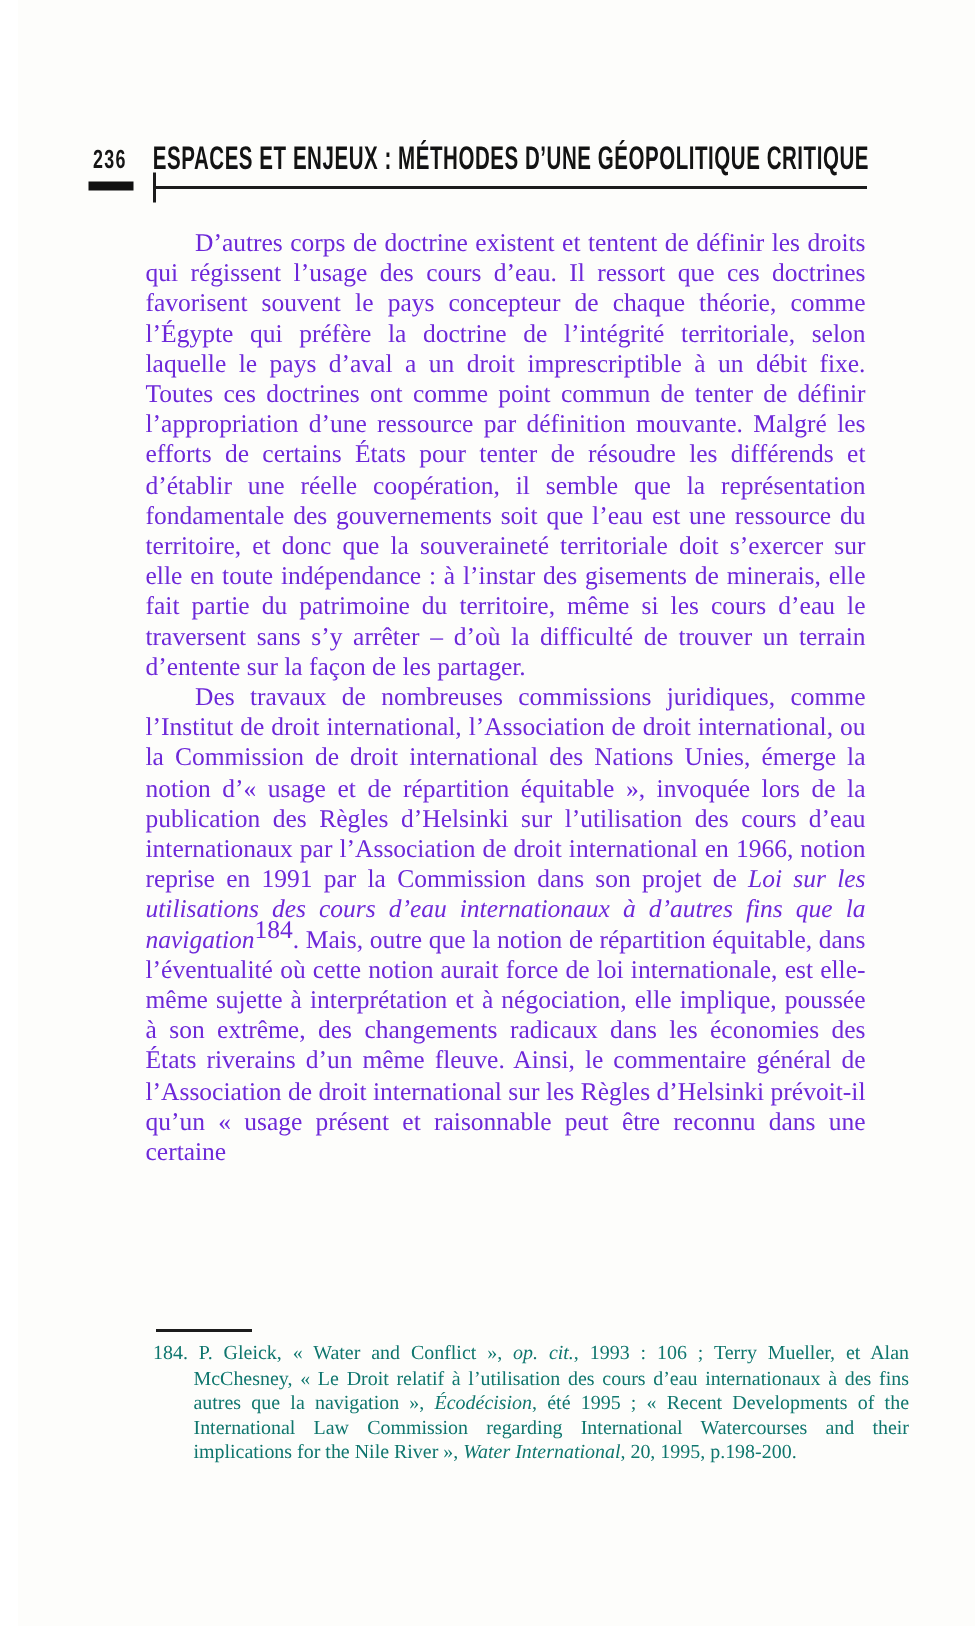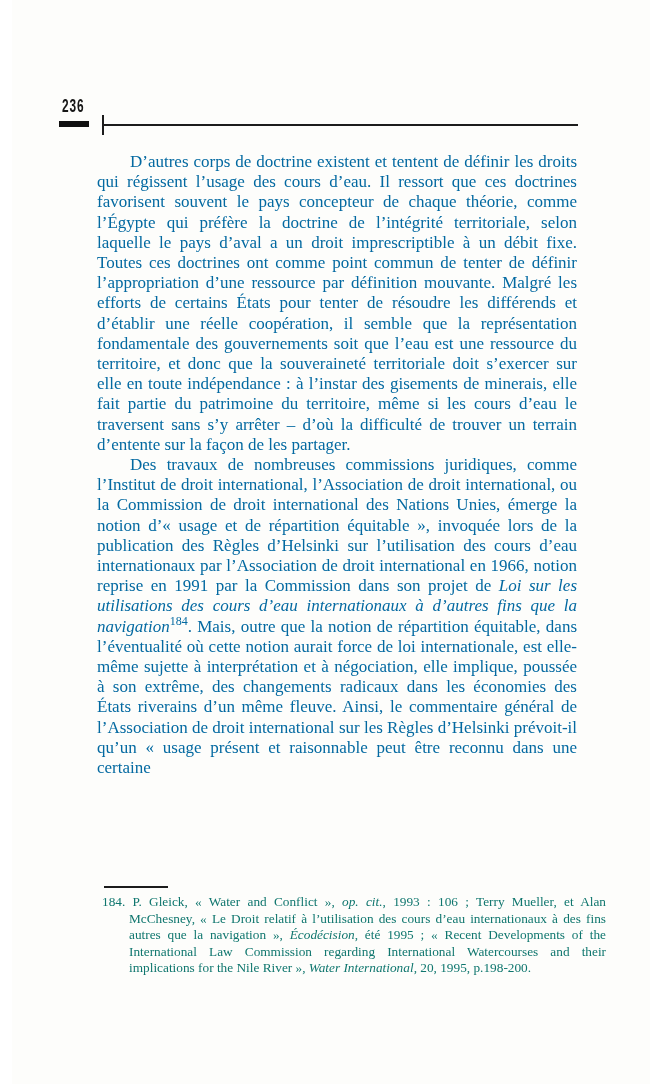--- a/index.html
+++ b/index.html
@@ -76,29 +76,29 @@
 
   
   .body-text {
     position: absolute;
     left: 85px;
     top: 152px;
     width: 480px;
     font-size: 17px;
     line-height: 20.2px;
     text-align: justify;
-    color: #0369a1;
+    color: #6d28d9;
   }
   .body-text p {
     margin: 0;
     text-indent: 33px;
   }
   .italic { font-style: italic; }
   .fn-ref {
-    font-size: 12px;
+    font-size: 17px;
     line-height: 0;
     vertical-align: super;
   }
 
   
   .footnote-rule {
     position: absolute;
     left: 92px;
     top: 886px;
     width: 64px;
@@ -121,20 +121,23 @@
 </style>
 </head>
 <body>
 
 <div class="page">
 
   <div class="page-number">236</div>
   <div class="page-number-bar"></div>
   <div class="header-tick"></div>
   <div class="header-rule"></div>
+  <div class="header-title-wrap">
+    <span class="header-title">ESPACES ET ENJEUX : MÉTHODES D’UNE GÉOPOLITIQUE CRITIQUE</span>
+  </div>
 
   <div class="body-text">
     <p><span>D’autres corps de doctrine existent et tentent de définir les droits qui régissent l’usage des cours d’eau. Il ressort que ces doctrines favorisent souvent le pays concepteur de chaque théorie, comme l’Égypte qui préfère la doctrine de l’intégrité territoriale, selon laquelle le pays d’aval a un droit imprescriptible à un débit fixe. Toutes ces doctrines ont comme point commun de tenter de définir l’appropriation d’une ressource par définition mouvante. Malgré les efforts de certains États pour tenter de résoudre les différends et d’établir une réelle coopération, il semble que la représentation fondamentale des gouvernements soit que l’eau est une ressource du territoire, et donc que la souveraineté territoriale doit s’exercer sur elle en toute indépendance : à l’instar des gisements de minerais, elle fait partie du patrimoine du territoire, même si les cours d’eau le traversent sans s’y arrêter – d’où la difficulté de trouver un terrain d’entente sur la façon de les partager.</span></p>
     <p><span>Des travaux de nombreuses commissions juridiques, comme l’Institut de droit international, l’Association de droit international, ou la Commission de droit international des Nations Unies, émerge la notion d’« usage et de répartition équitable », invoquée lors de la publication des Règles d’Helsinki sur l’utilisation des cours d’eau internationaux par l’Association de droit international en 1966, notion reprise en 1991 par la Commission dans son projet de </span><span class="italic">Loi sur les utilisations des cours d’eau internationaux à d’autres fins que la navigation</span><sup class="fn-ref">184</sup><span>. Mais, outre que la notion de répartition équitable, dans l’éventualité où cette notion aurait force de loi internationale, est elle-même sujette à interprétation et à négociation, elle implique, poussée à son extrême, des changements radicaux dans les économies des États riverains d’un même fleuve. Ainsi, le commentaire général de l’Association de droit international sur les Règles d’Helsinki prévoit-il qu’un « usage présent et raisonnable peut être reconnu dans une certaine</span></p>
   </div>
 
   <div class="footnote-rule"></div>
   <div class="footnote"><span>184. P. Gleick, « Water and Conflict », </span><span class="italic">op. cit.</span><span>, 1993 : 106 ; Terry Mueller, et Alan McChesney, « Le Droit relatif à l’utilisation des cours d’eau internationaux à des fins autres que la navigation », </span><span class="italic">Écodécision</span><span>, été 1995 ; « Recent Developments of the International Law Commission regarding International Watercourses and their implications for the Nile River », </span><span class="italic">Water International</span><span>, 20, 1995, p.198-200.</span></div>
 
 </div>

